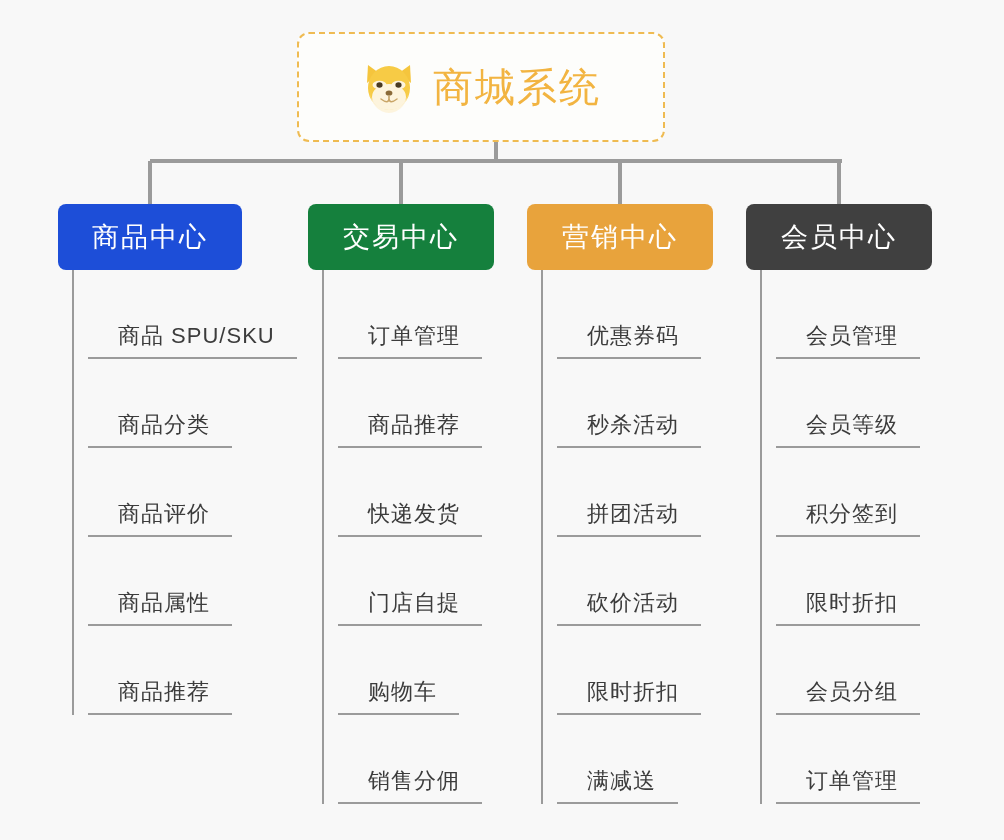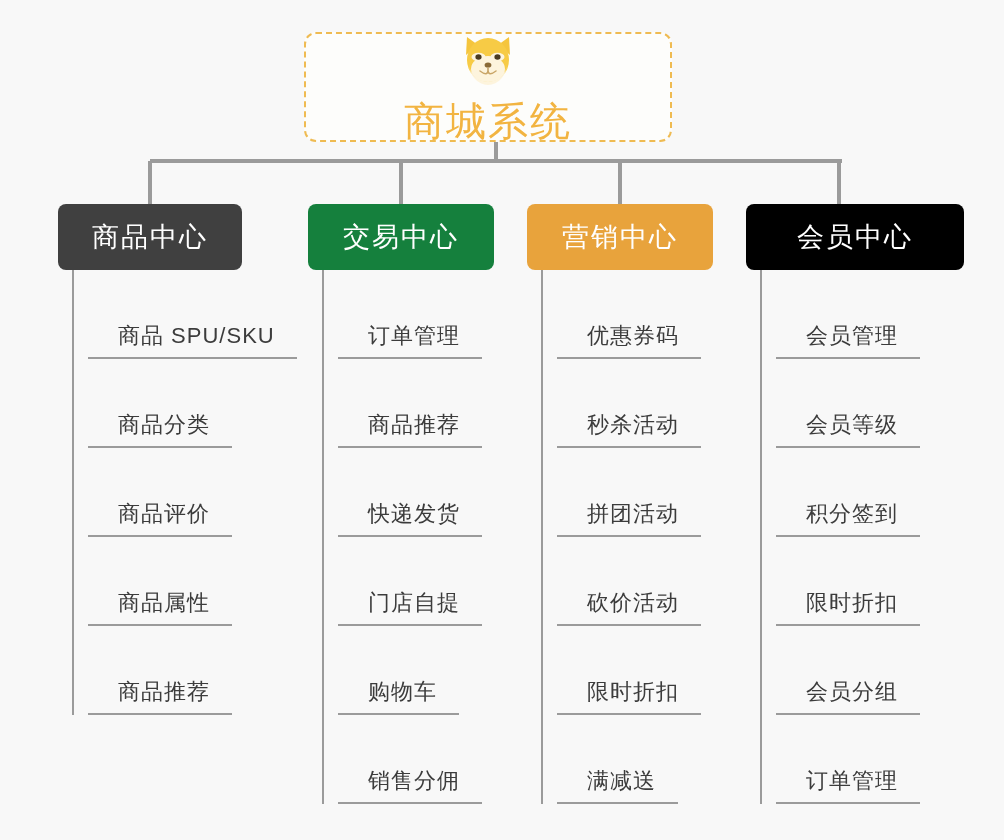--- a/index.html
+++ b/index.html
@@ -14,32 +14,31 @@
   }
 
   .chart-root {
     position: absolute;
     inset: 0;
   }
 
   
   .root-node {
     position: absolute;
-    left: 304px;
+    left: 297px;
     top: 32px;
     width: 368px;
     height: 110px;
     background: #fdfdfb;
     border: 2px dashed #efbb52;
     border-radius: 12px;
     display: flex;
     align-items: center;
     justify-content: center;
     gap: 16px;
-    flex-direction: column;
   }
   .root-icon {
     width: 56px;
     height: 52px;
     flex: 0 0 auto;
     display: block;
   }
   .root-title {
     font-size: 40px;
     color: #f2b441;
@@ -79,24 +78,24 @@
     height: 66px;
     border-radius: 8px;
     display: flex;
     align-items: center;
     justify-content: center;
     color: #ffffff;
     font-size: 27px;
     letter-spacing: 2px;
     white-space: nowrap;
   }
-  .column.c0 .col-header { width: 184px; background: #404040; }
+  .column.c0 .col-header { width: 184px; background: #1d4ed8; }
   .column.c1 .col-header { width: 186px; background: #15803d; }
   .column.c2 .col-header { width: 186px; background: #e8a33c; }
-  .column.c3 .col-header { width: 218px; background: #000000; }
+  .column.c3 .col-header { width: 186px; background: #404040; }
 
   
   .leaf-stack {
     position: relative;
     margin-top: 0;
     padding-left: 16px;
     border-left: 2px solid #9b9b9b;
     margin-left: 14px;
   }
   .leaf-item {

